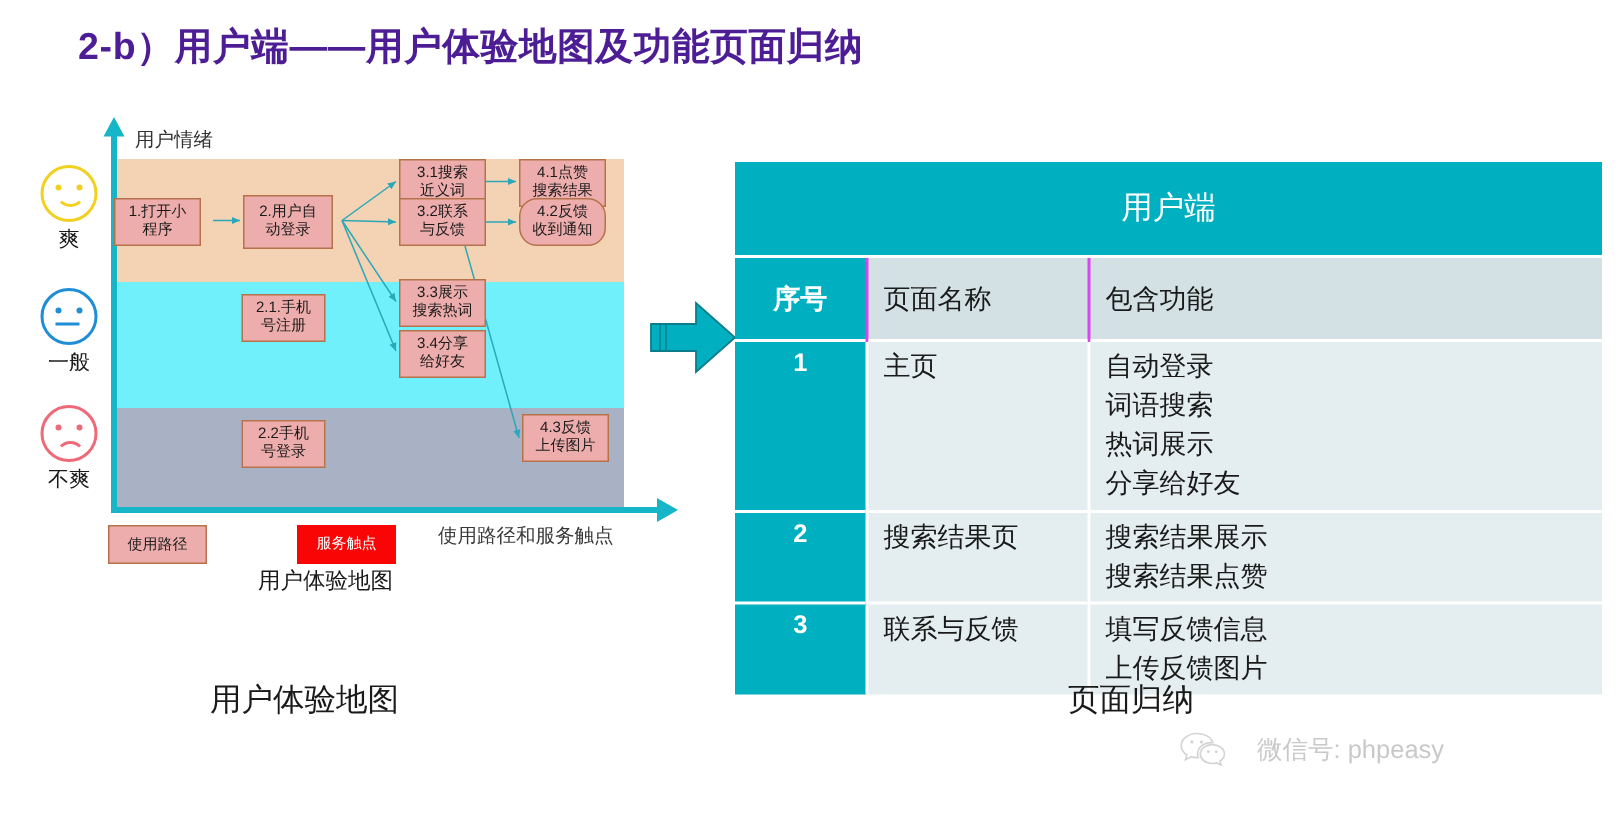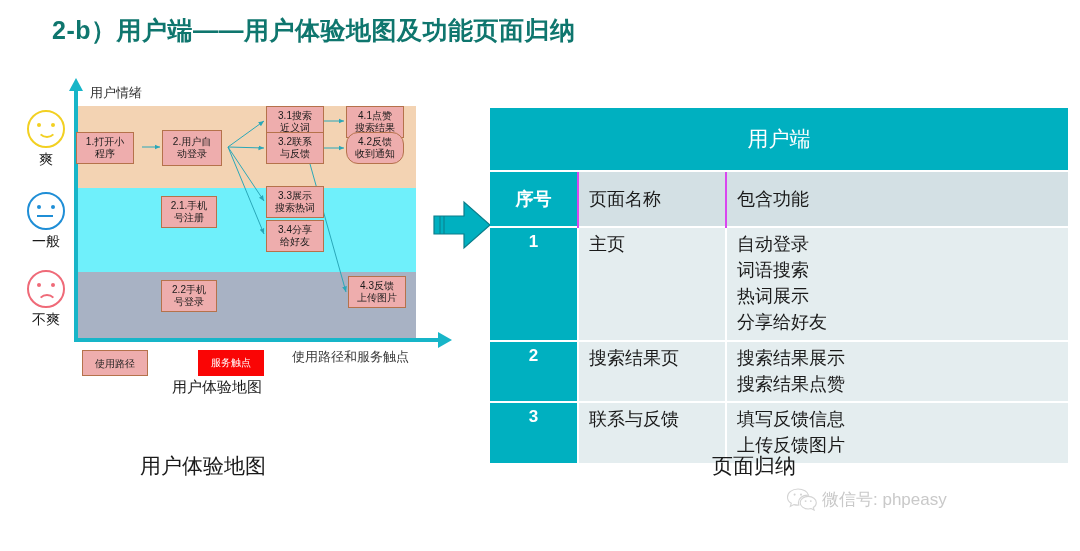--- a/index.html
+++ b/index.html
@@ -17,21 +17,21 @@
   }
 
   
   .slide-title {
     position: absolute;
     left: 52px;
     top: 14px;
     font-size: 25px;
     font-weight: bold;
     letter-spacing: 0.5px;
-    color: #0f766e;
+    color: #4c1d95;
     white-space: nowrap;
   }
 
   
   .map-wrap {
     position: absolute;
     left: 14px;
     top: 84px;
     width: 460px;
     height: 310px;
@@ -180,21 +180,21 @@
   }
 
   .legend-chip {
     position: absolute;
     font-size: 10px;
     text-align: center;
     line-height: 26px;
     height: 26px;
     box-sizing: border-box;
   }
-  .legend-path  { left: 68px; top: 266px; width: 66px; background: #eeadad; border: 1.5px solid #b5724b; color: #222; }
+  .legend-path  { left: 58px; top: 266px; width: 66px; background: #eeadad; border: 1.5px solid #b5724b; color: #222; }
   .legend-touch { left: 146px; top: 266px; width: 66px; background: #fa0505; color: #fff; margin-left: 38px; }
 
   .map-caption {
     position: absolute;
     left: 158px;
     top: 294px;
     font-size: 15px;
     color: #1a1a1a;
     white-space: nowrap;
   }
@@ -278,21 +278,21 @@
   .td-func div { line-height: 1.44; }
   tr.row-sep td { border-top: 2px solid #fff; }
 
   
   .watermark {
     position: absolute;
     left: 786px;
     top: 487px;
     display: flex;
     align-items: center;
-    gap: 2px;
+    gap: 18px;
     color: #c9c9c9;
     font-size: 17px;
     white-space: nowrap;
   }
 </style>
 </head>
 <body>
 
 <div class="slide-title">2-b）用户端——用户体验地图及功能页面归纳</div>
 

